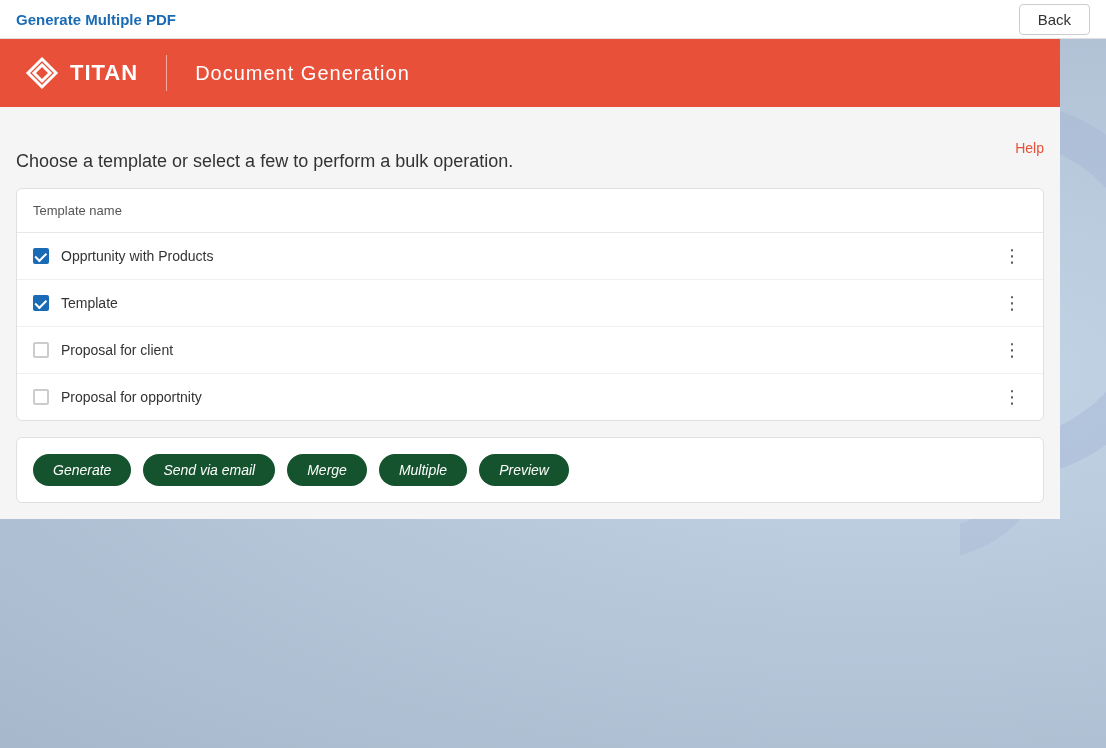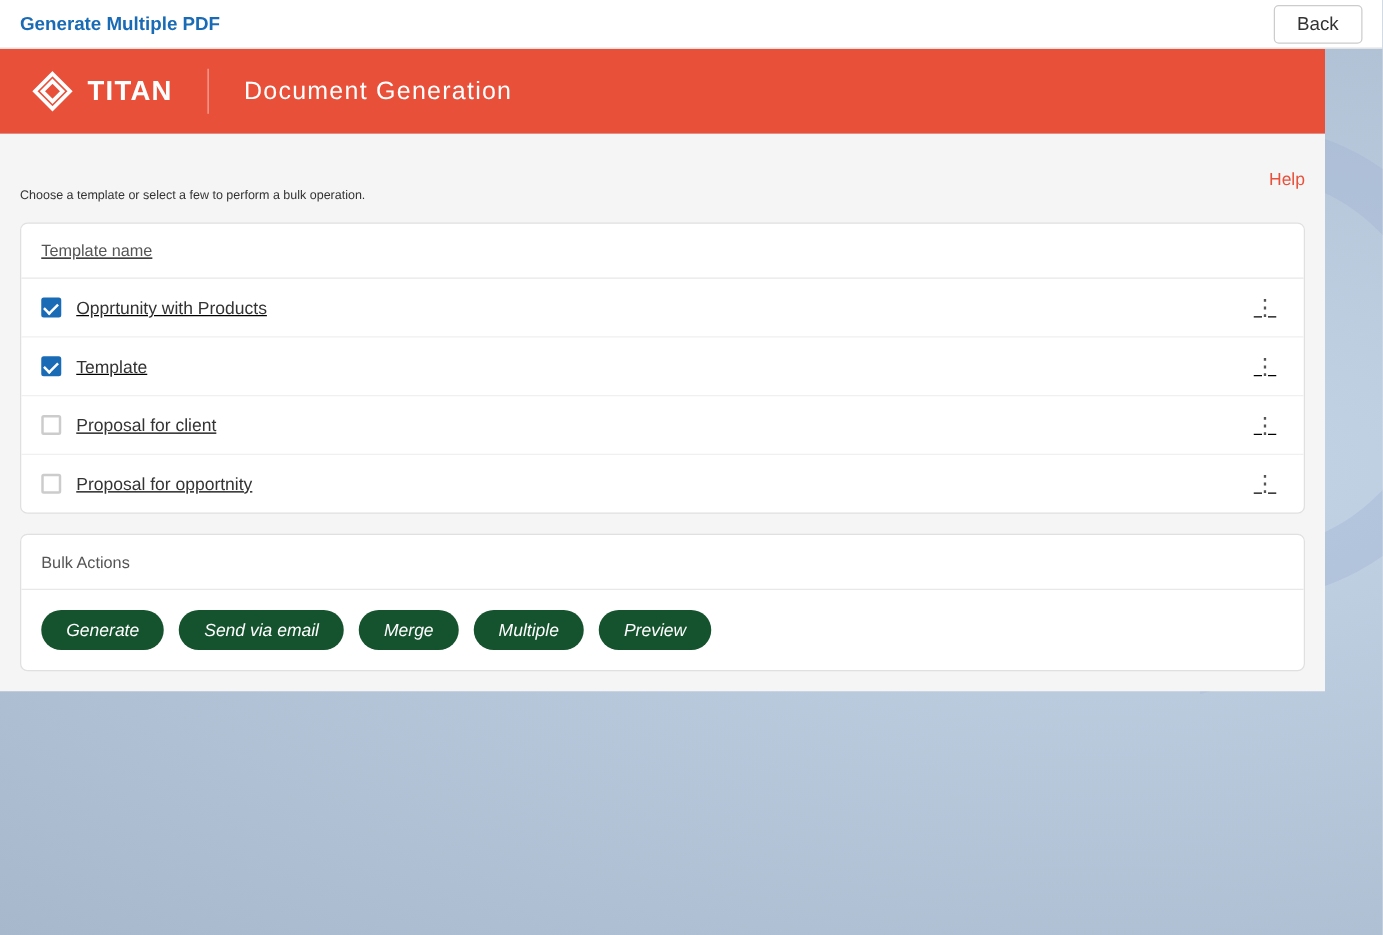--- a/index.html
+++ b/index.html
@@ -118,39 +118,38 @@
       background: #f5f5f5;
       padding: 16px 16px 16px 16px;
     }
     .body-header {
       display: flex;
       align-items: center;
       justify-content: space-between;
       margin-bottom: 16px;
     }
     .body-description {
-      font-size: 10px;
+      font-size: 18px;
       color: #333;
       margin-top: 28px;
     }
     .help-link {
       color: #e8503a;
       font-size: 14px;
       cursor: pointer;
       text-decoration: none;
     }
 
     
     .template-table {
       background: #fff;
       border-radius: 6px;
       border: 1px solid #e0e0e0;
       overflow: hidden;
       margin-bottom: 16px;
-      text-decoration: underline;
     }
     .table-header-row {
       padding: 14px 16px;
       border-bottom: 1px solid #e8e8e8;
       font-size: 13px;
       color: #555;
       font-weight: normal;
     }
     .table-row {
       display: flex;
@@ -286,23 +285,20 @@
       </div>
 
       <div class="table-row">
         <div class="checkbox"></div>
         <span class="table-row-name">Proposal for opportnity</span>
         <span class="row-menu-icon">⋮</span>
       </div>
     </div>
 
     <div class="bulk-actions-panel">
-      <div class="bulk-actions-header">
-        <span>Bulk Actions</span>
-      </div>
       <div class="bulk-actions-buttons">
         <button class="action-button">Generate</button>
         <button class="action-button">Send via email</button>
         <button class="action-button">Merge</button>
         <button class="action-button">Multiple</button>
         <button class="action-button">Preview</button>
       </div>
     </div>
 
   </div>

